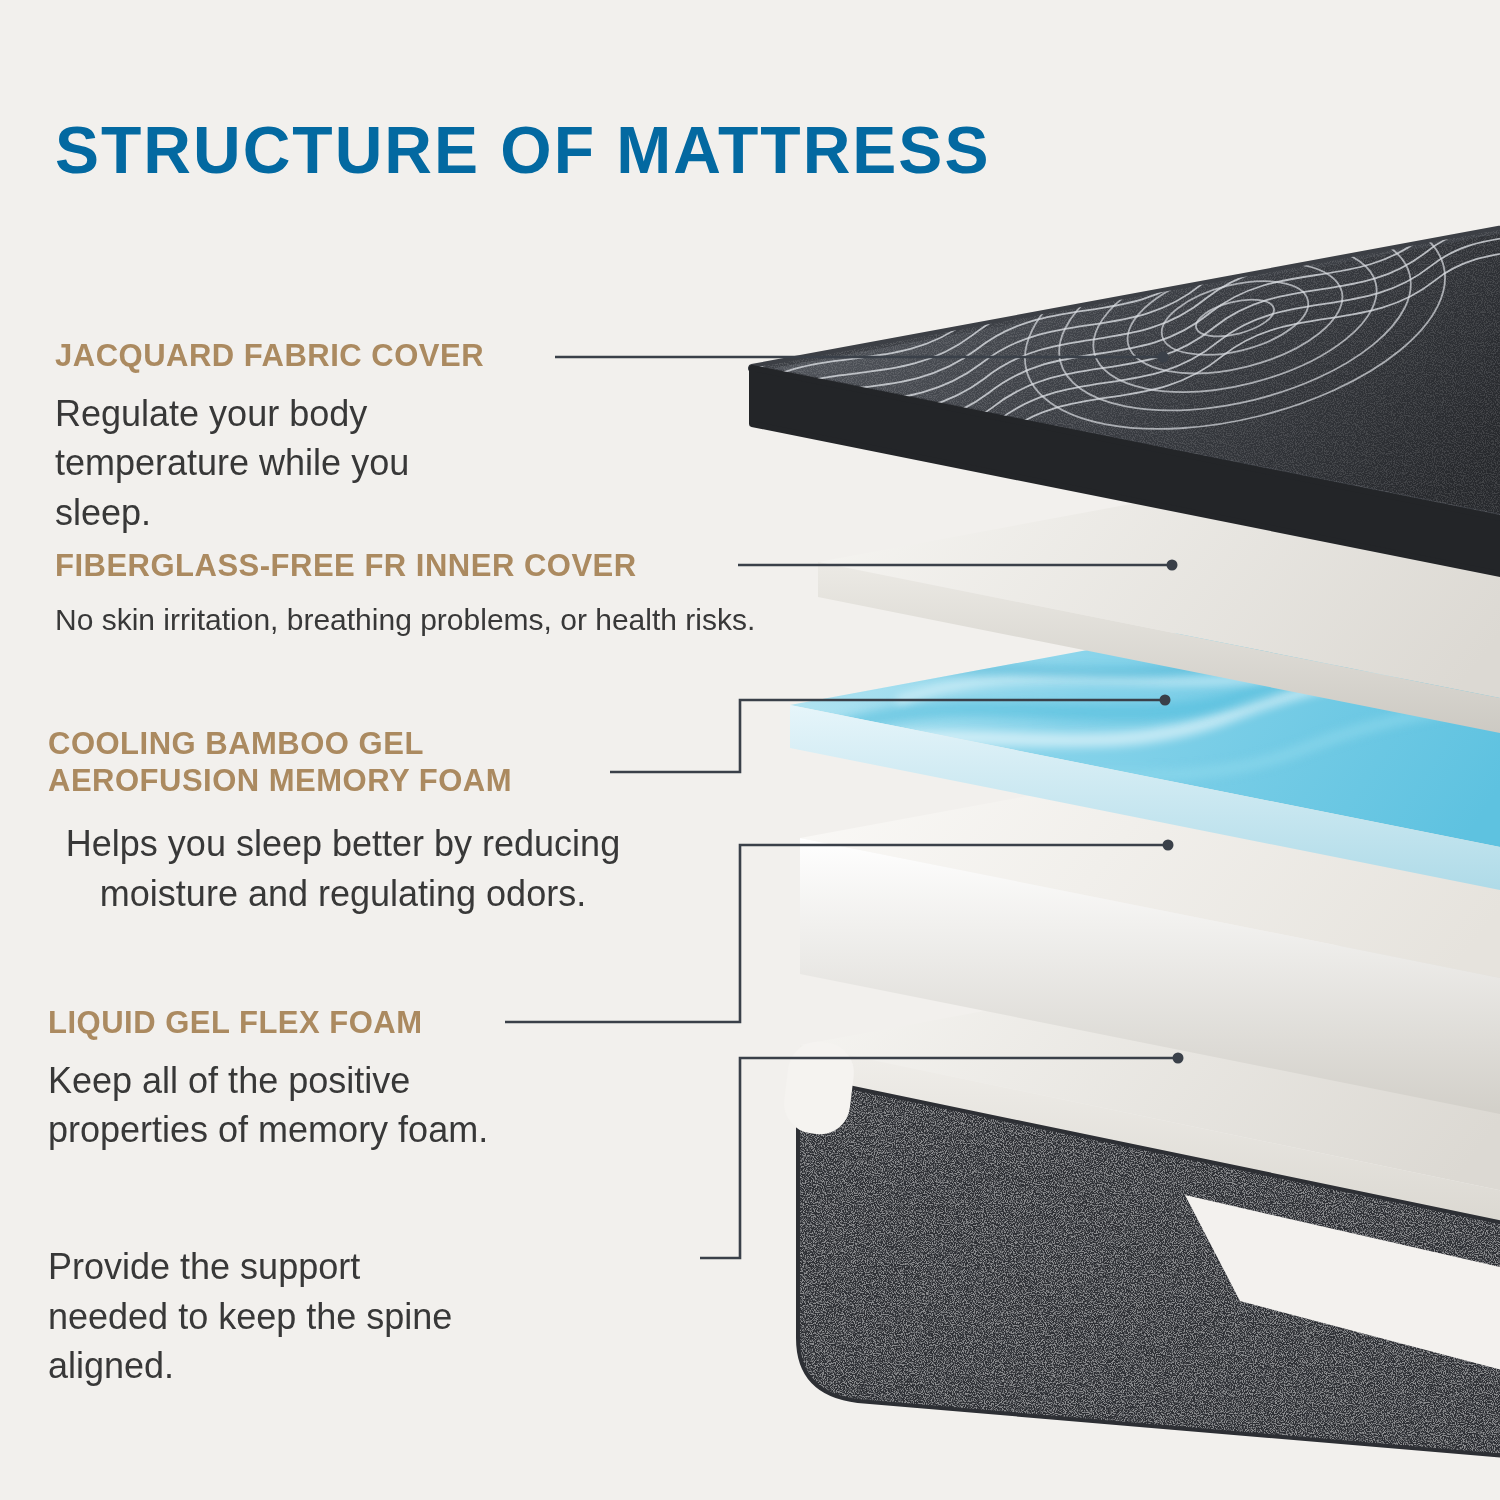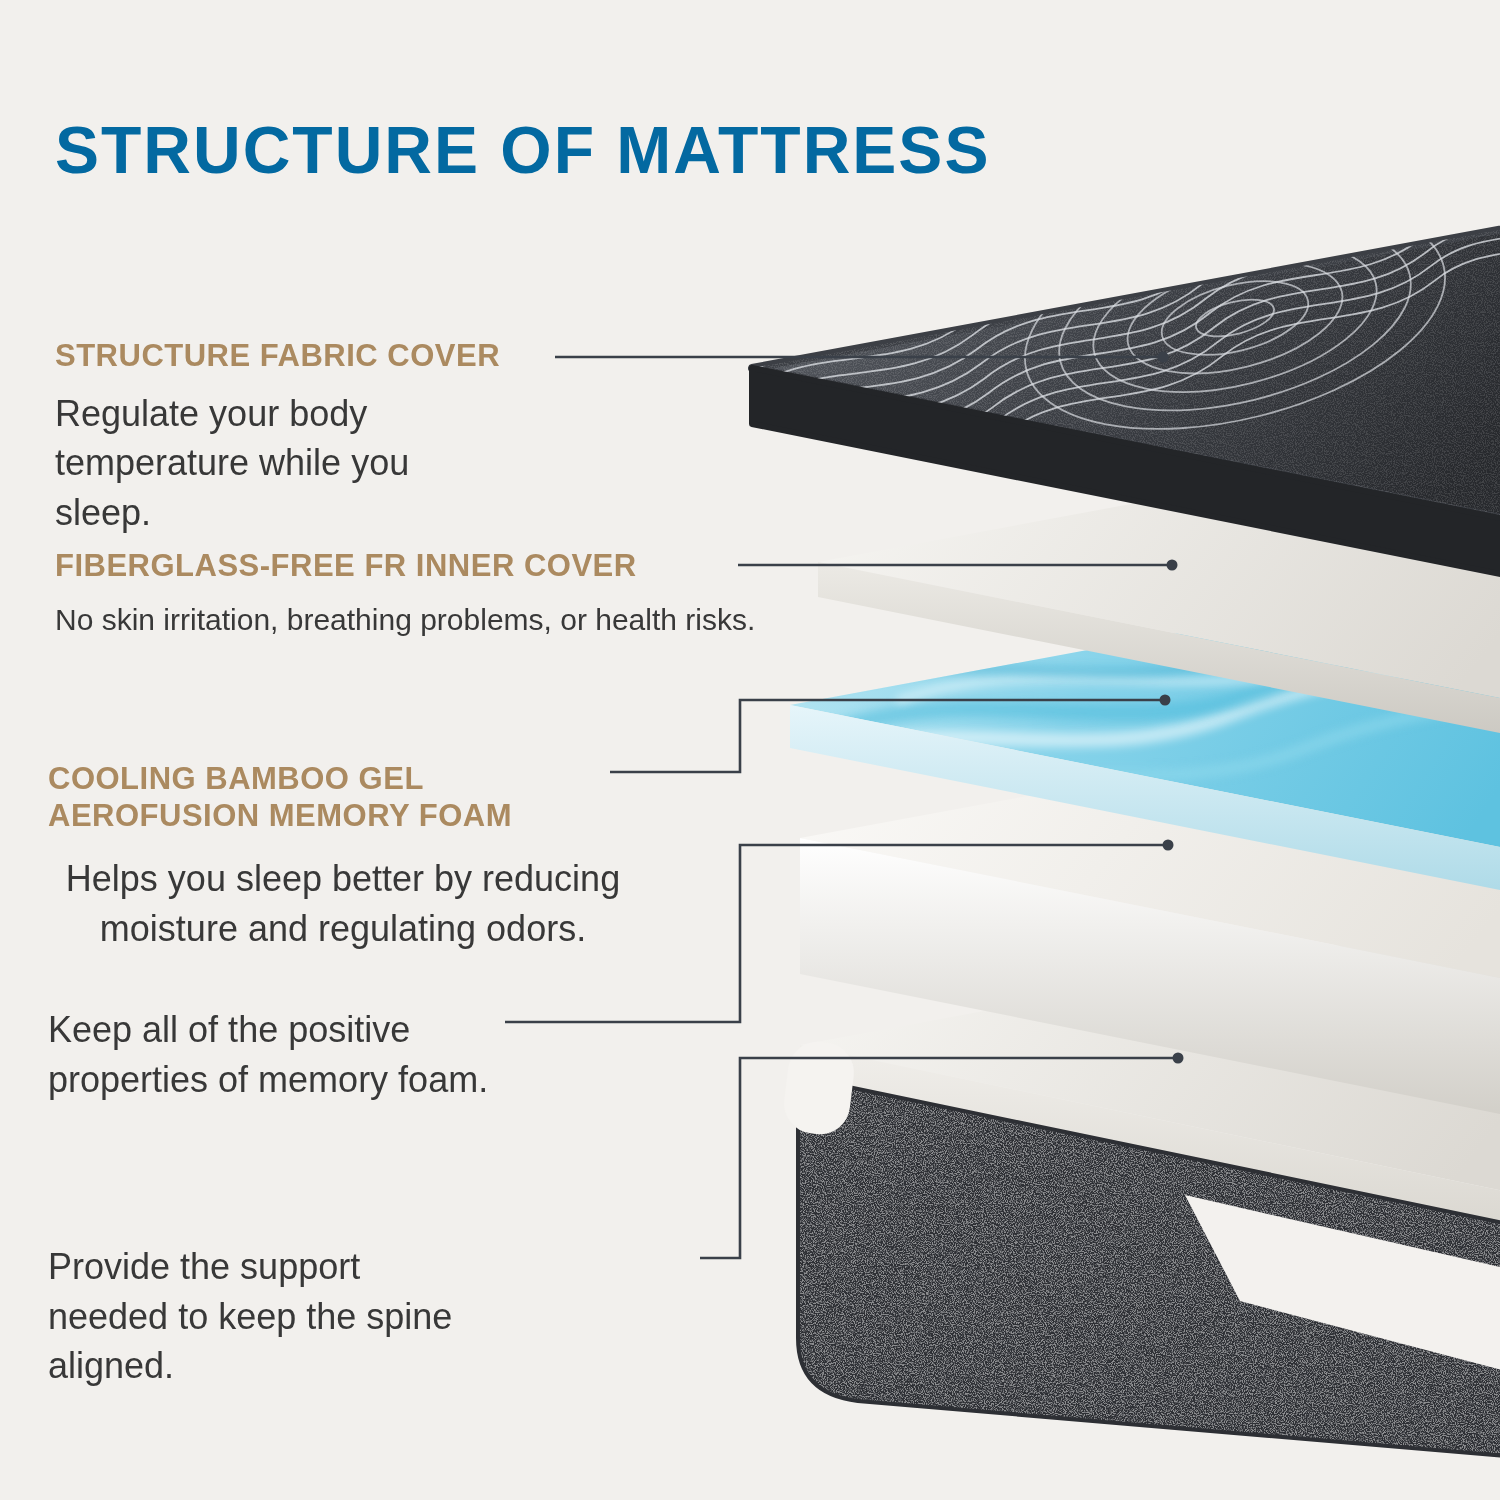--- a/index.html
+++ b/index.html
@@ -7,21 +7,21 @@
   .page{position:relative;width:1500px;height:1500px;background:#f2f0ed;overflow:hidden;}
   .page-title{position:absolute;left:55px;top:112px;margin:0;font-size:66px;font-weight:800;
     letter-spacing:2px;color:#0369a1;}
   .illustration{position:absolute;left:0;top:0;width:1500px;height:1500px;pointer-events:none;}
   .block{position:absolute;}
   .block h2{margin:0 0 14px 0;font-size:31px;font-weight:bold;letter-spacing:.5px;
     color:#ab8a60;line-height:1.18;}
   .block p{margin:0;font-size:36px;line-height:1.38;color:#383838;}
   #b1{left:55px;top:338px;} #b1 p{max-width:430px;}
   #b2{left:55px;top:548px;} #b2 p{max-width:800px;font-size:30px;}
-  #b3{left:48px;top:761px;} #b3 h2{max-width:515px;} #b3 p{max-width:590px;margin-top:20px;text-align:center;}
+  #b3{left:48px;top:726px;} #b3 h2{max-width:515px;} #b3 p{max-width:590px;margin-top:20px;text-align:center;}
   #b4{left:48px;top:1005px;} #b4 p{max-width:520px;}
   #b5{left:48px;top:1242px;} #b5 p{max-width:420px;}
 </style>
 </head>
 <body>
 
 <div class="page">
 
   <h1 class="page-title">STRUCTURE OF MATTRESS</h1>
 
@@ -154,35 +154,36 @@
       <path d="M610,772 H740 V700 H1165" fill="none"></path>
       <circle cx="1165" cy="700" r="5.5" stroke="none"></circle>
       <path d="M505,1022 H740 V845 H1168" fill="none"></path>
       <circle cx="1168" cy="845" r="5.5" stroke="none"></circle>
       <path d="M700,1258 H740 V1058 H1178" fill="none"></path>
       <circle cx="1178" cy="1058" r="5.5" stroke="none"></circle>
     </g>
   </svg>
 
   <section class="block" id="b1">
-    <h2>STRUCTURE FABRIC COVER</h2>
+    <h2>JACQUARD FABRIC COVER</h2>
     <p>Regulate your body temperature while you sleep.</p>
   </section>
 
   <section class="block" id="b2">
     <h2>FIBERGLASS-FREE FR INNER COVER</h2>
     <p>No skin irritation, breathing problems, or health risks.</p>
   </section>
 
   <section class="block" id="b3">
     <h2>COOLING BAMBOO GEL AEROFUSION MEMORY FOAM</h2>
     <p>Helps you sleep better by reducing moisture and regulating odors.</p>
   </section>
 
   <section class="block" id="b4">
+    <h2>LIQUID GEL FLEX FOAM</h2>
     <p>Keep all of the positive properties of memory foam.</p>
   </section>
 
   <section class="block" id="b5">
     <p>Provide the support needed to keep the spine aligned.</p>
   </section>
 
 </div>
 
 </body></html>

